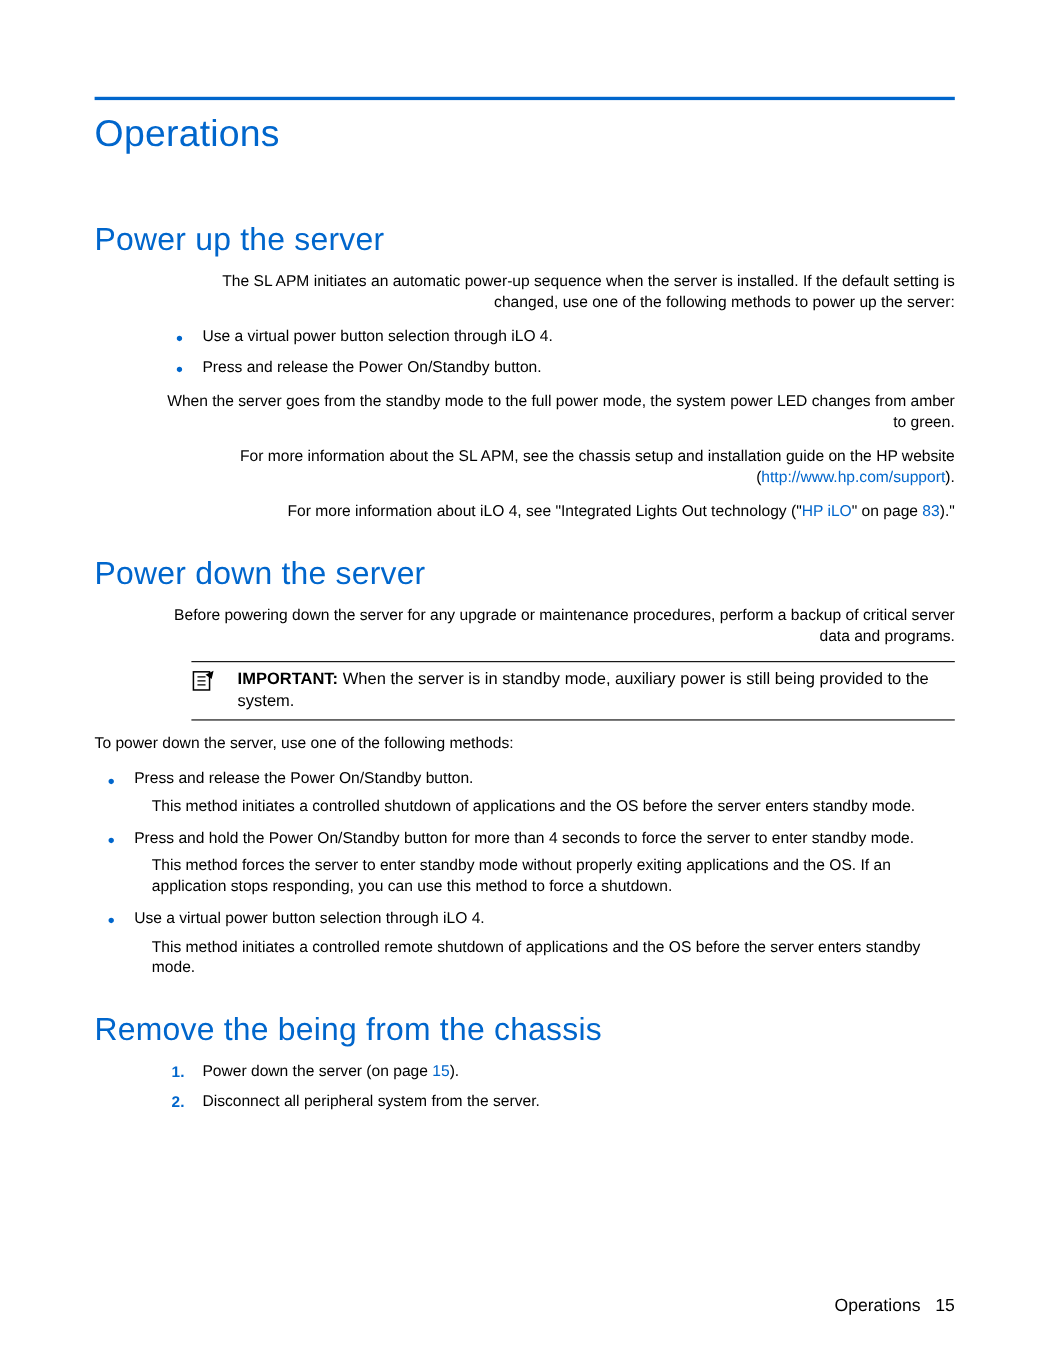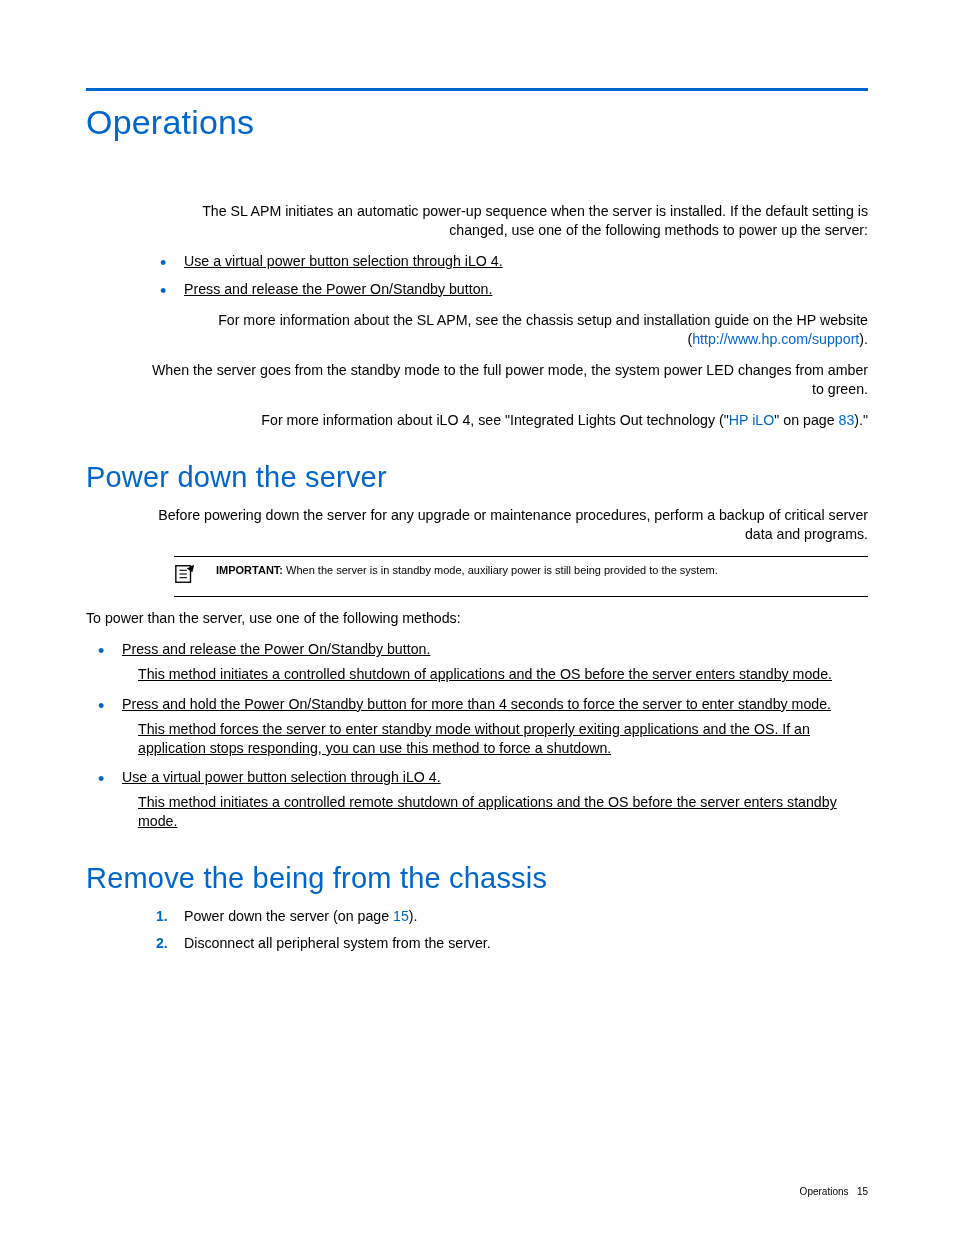--- a/index.html
+++ b/index.html
@@ -55,21 +55,20 @@
   }
   ul.bullets {
     list-style: none;
     padding: 0;
     margin: 0 0 12px 0;
   }
   ul.bullets > li {
     position: relative;
     padding-left: 36px;
     margin-bottom: 8px;
-    text-decoration: underline;
   }
   ul.bullets > li::before {
     content: "•";
     position: absolute;
     left: 12px;
     top: -1px;
     color: #0066cc;
     font-size: 18px;
   }
   ul.bullets .subp {
@@ -107,54 +106,55 @@
     padding: 6px 0;
     display: flex;
     align-items: flex-start;
   }
   .important-box .icon {
     width: 28px;
     flex: 0 0 28px;
     margin-right: 14px;
   }
   .important-box .text {
-    font-size: 11px;
+    font-size: 15px;
     line-height: 1.35;
   }
   .important-box .text b {
     font-weight: bold;
   }
   .footer {
     position: absolute;
     bottom: 38px;
     right: 86px;
-    font-size: 10px;
+    font-size: 16px;
   }
   .section-gap {
     height: 18px;
   }
 </style>
 </head>
 <body>
 
 <div class="page">
 
   <div class="rule"></div>
   <h1 class="chapter">Operations</h1>
 
+  <h2 class="section">Power up the server</h2>
   <div class="body">
     <p>The SL APM initiates an automatic power-up sequence when the server is installed. If the default setting is changed, use one of the following methods to power up the server:</p>
     <ul class="bullets">
       <li>Use a virtual power button selection through iLO 4.</li>
       <li>Press and release the Power On/Standby button.</li>
     </ul>
+    <p>When the server goes from the standby mode to the full power mode, the system power LED changes from amber to green.</p>
     <p>
       <span>For more information about the SL APM, see the chassis setup and installation guide on the HP website (</span><a class="link">http://www.hp.com/support</a><span>).</span>
     </p>
-    <p>When the server goes from the standby mode to the full power mode, the system power LED changes from amber to green.</p>
     <p>
       <span>For more information about iLO 4, see "Integrated Lights Out technology ("</span><a class="link">HP iLO</a><span>" on page </span><a class="link">83</a><span>)."</span>
     </p>
   </div>
 
   <div class="section-gap"></div>
 
   <h2 class="section">Power down the server</h2>
   <div class="body">
     <p>Before powering down the server for any upgrade or maintenance procedures, perform a backup of critical server data and programs.</p>
@@ -169,21 +169,21 @@
           <path d="M 14 6 L 22 2 L 20 10 Z" fill="#000"></path>
         </svg>
       </div>
       <div class="text">
         <b>IMPORTANT:</b><span>   When the server is in standby mode, auxiliary power is still being provided to the system.</span>
       </div>
     </div>
   </div>
 
   <div class="body-nomargin">
-    <p>To power than the server, use one of the following methods:</p>
+    <p>To power down the server, use one of the following methods:</p>
     <ul class="bullets">
       <li>
         <span>Press and release the Power On/Standby button.</span>
         <p class="subp">This method initiates a controlled shutdown of applications and the OS before the server enters standby mode.</p>
       </li>
       <li>
         <span>Press and hold the Power On/Standby button for more than 4 seconds to force the server to enter standby mode.</span>
         <p class="subp">This method forces the server to enter standby mode without properly exiting applications and the OS. If an application stops responding, you can use this method to force a shutdown.</p>
       </li>
       <li>

